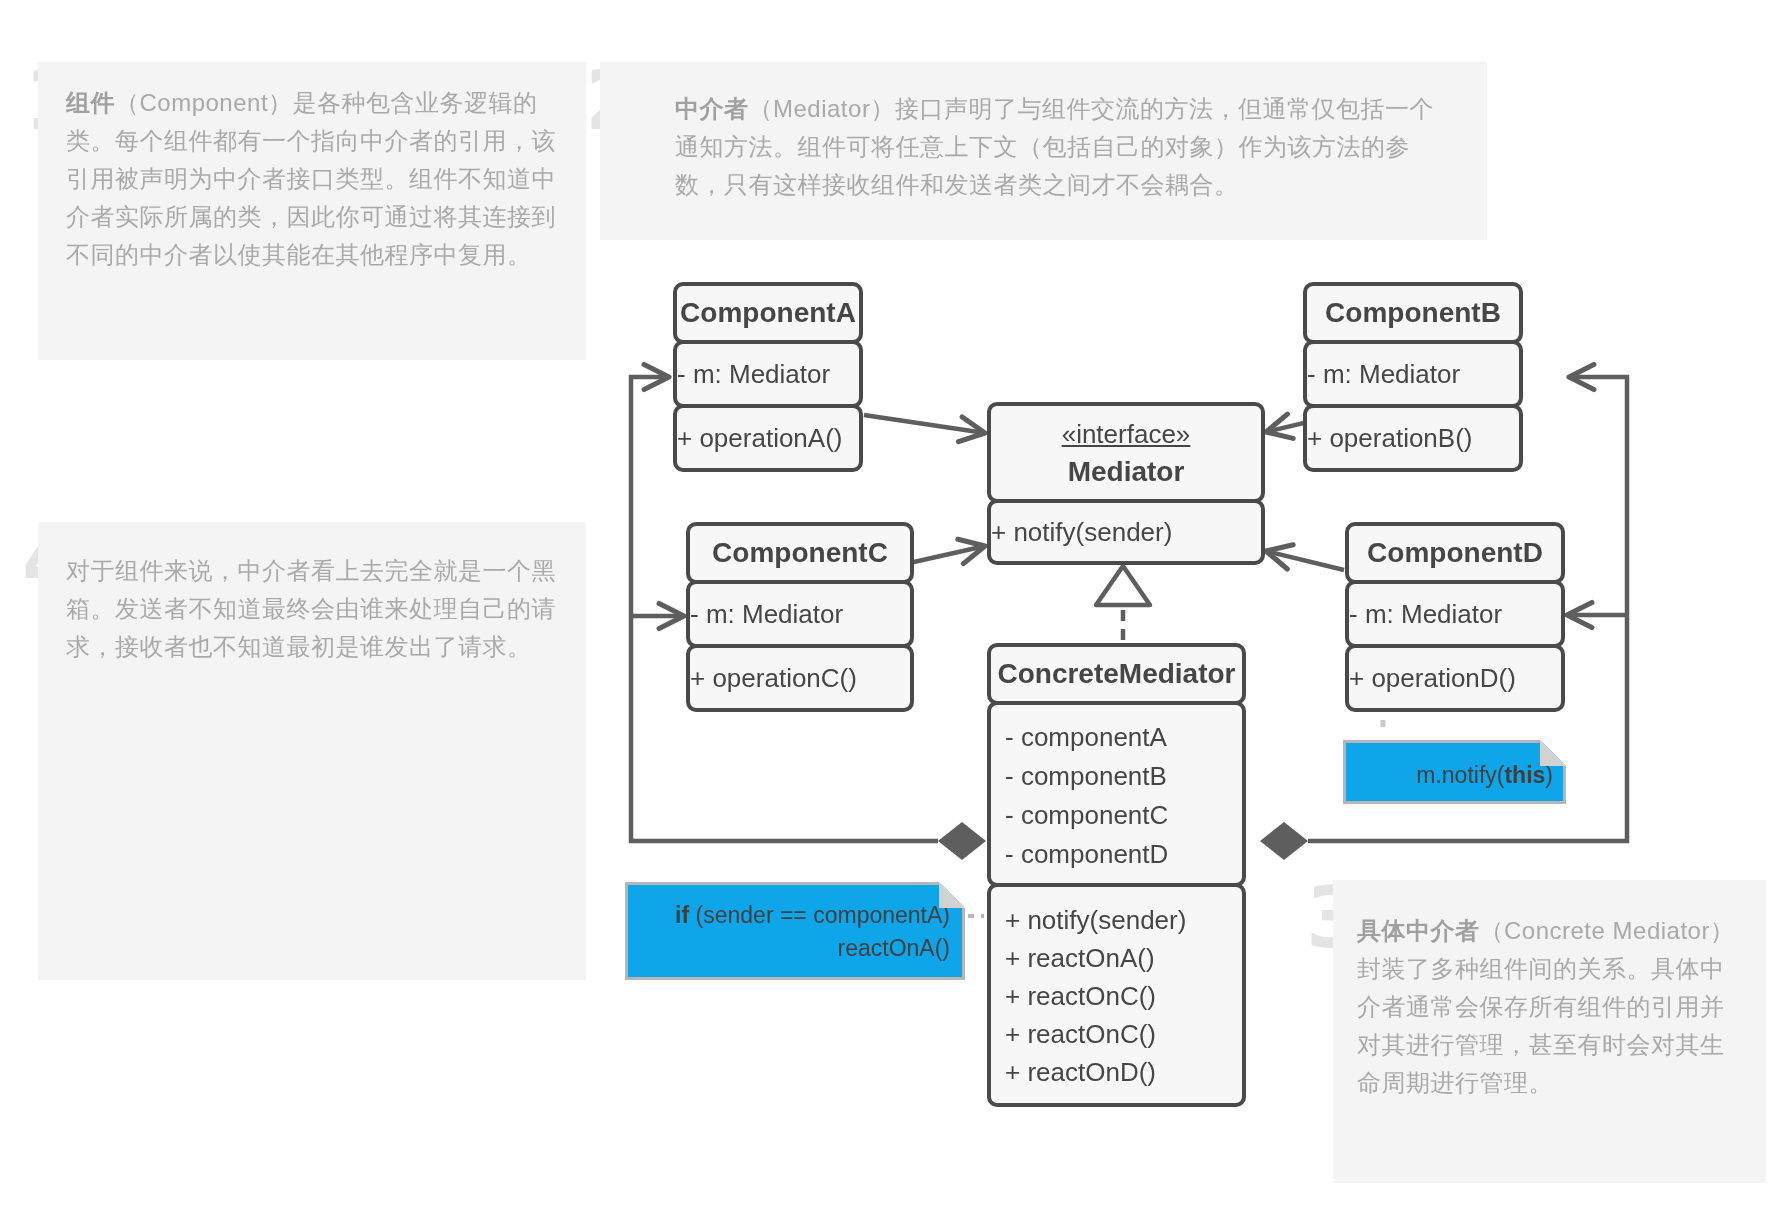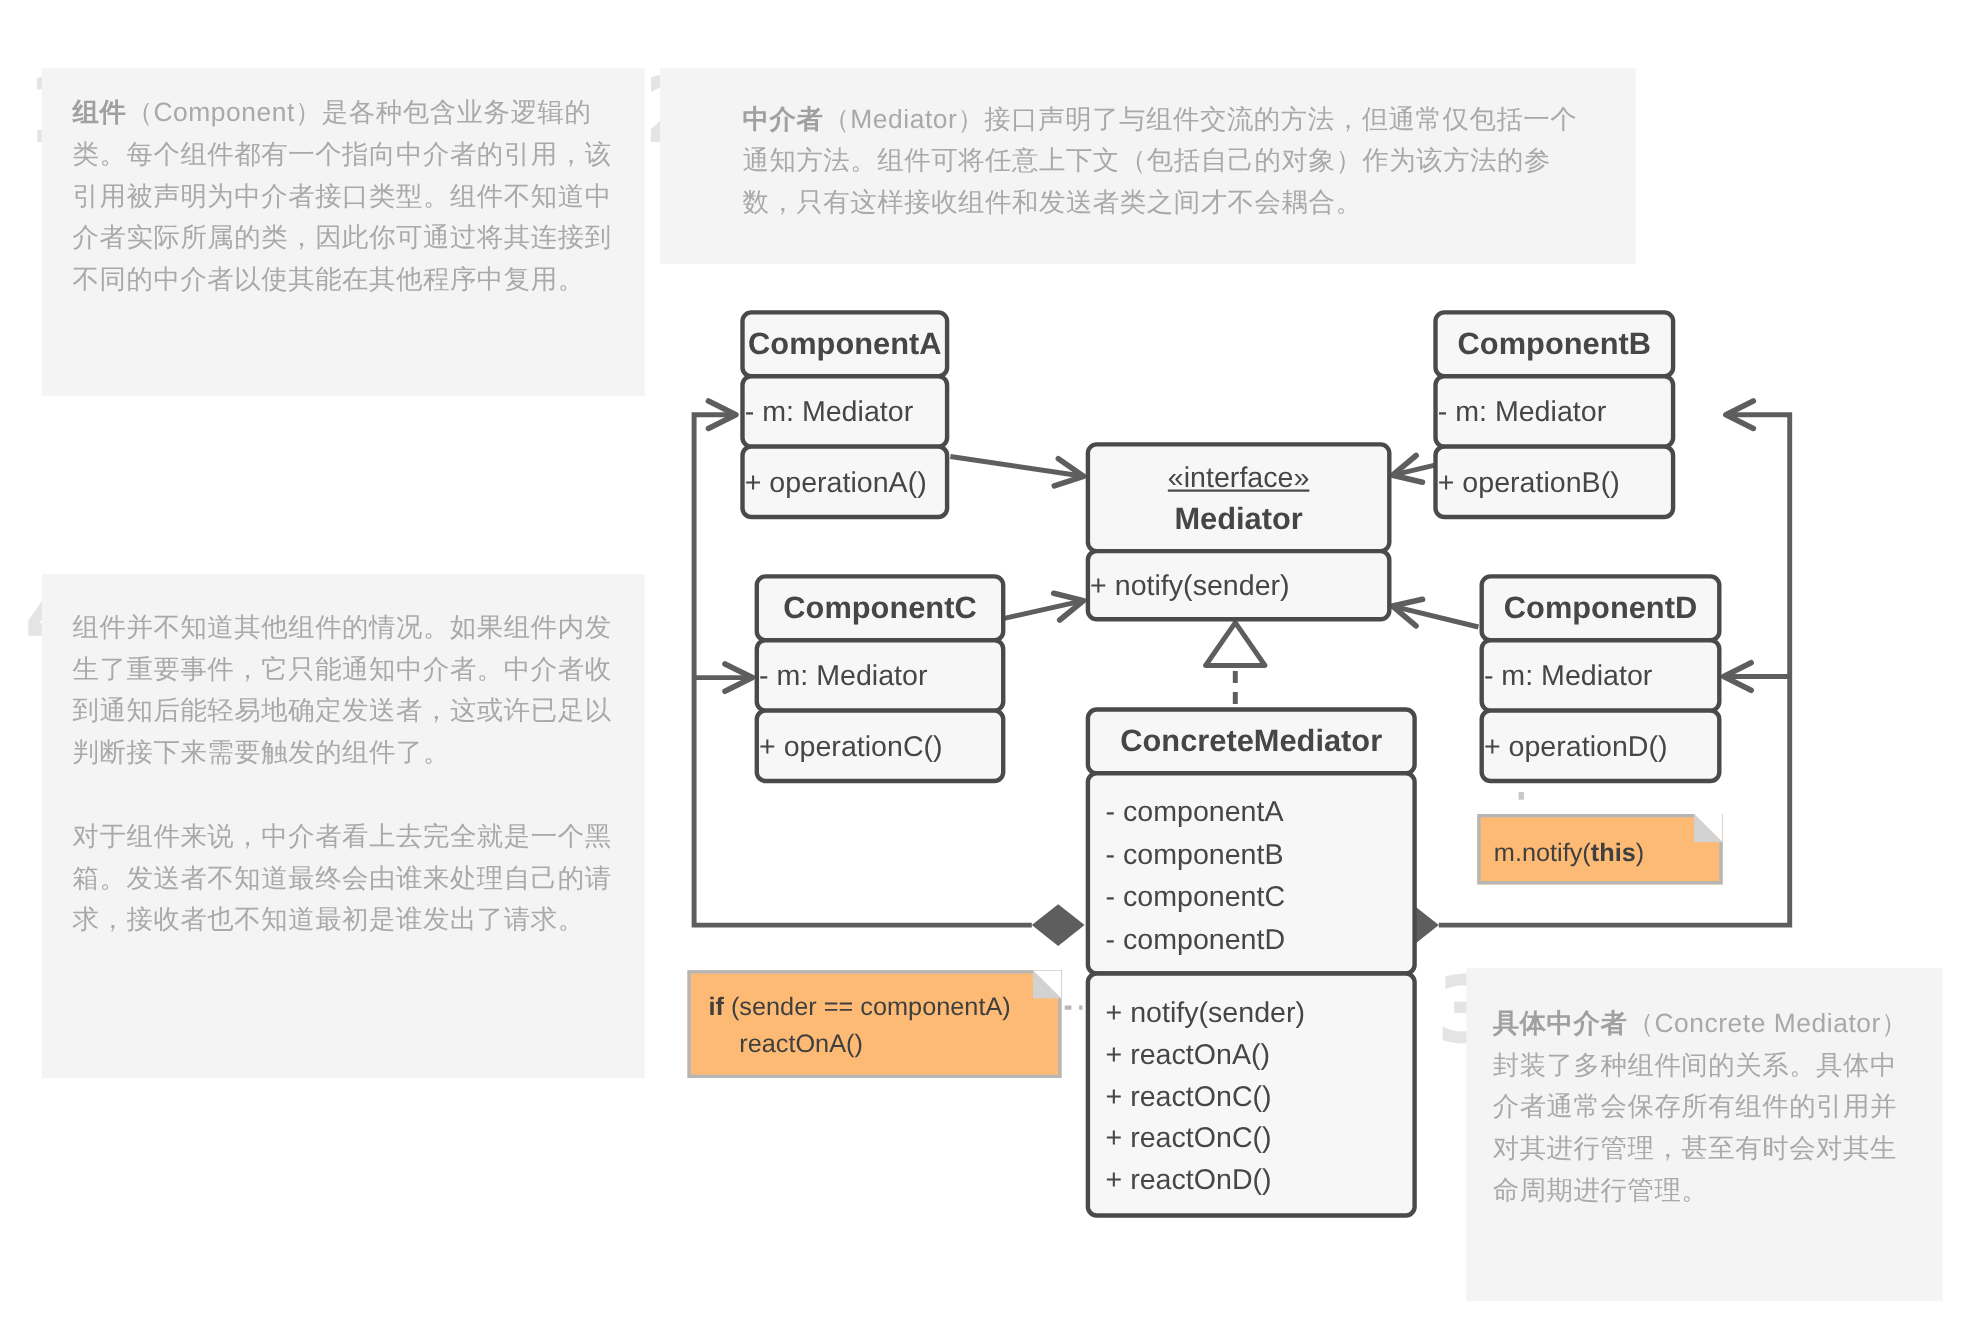--- a/index.html
+++ b/index.html
@@ -36,22 +36,22 @@
   .stereo{font-size:26px;line-height:38px;text-decoration:underline;}
   .iname{font-size:28px;font-weight:700;line-height:38px;}
   .cmp.list{flex-direction:column;align-items:flex-start;justify-content:flex-start;}
   .mline{font-size:26px;padding-left:14px;white-space:nowrap;}
   .fields .mline{line-height:39px;}
   .fields{padding-top:13px;}
   .methods .mline{line-height:38px;}
   .methods{padding-top:14px;}
   
   .note{
-    position:absolute;box-sizing:border-box;background:#fdba74;
-    border:3px solid #b6b6b6;z-index:2;color:#3f3f3f;font-size:23px;
+    position:absolute;box-sizing:border-box;background:#0ea5e9;
+    border:3px solid #b6b6b6;z-index:2;color:#3f3f3f;font-size:23px;text-align:right;
   }
   .note::before{ 
     content:"";position:absolute;top:-3px;right:-3px;width:26px;height:26px;
     background:#ffffff;clip-path:polygon(0 0,100% 0,100% 100%);z-index:3;
   }
   .note::after{ 
     content:"";position:absolute;top:-3px;right:-3px;width:26px;height:26px;
     background:#d2d2d2;clip-path:polygon(0 0,100% 100%,0 100%);z-index:4;
   }
   .note .nline{line-height:33px;white-space:nowrap;}
@@ -99,21 +99,20 @@
 
   <section class="panel" style="left:38px;top:62px;width:548px;height:298px;padding:22px 30px 0 28px;">
     <p><strong>组件</strong><span>（Component）是各种包含业务逻辑的类。每个组件都有一个指向中介者的引用，该引用被声明为中介者接口类型。组件不知道中介者实际所属的类，因此你可通过将其连接到不同的中介者以使其能在其他程序中复用。</span></p>
   </section>
 
   <section class="panel" style="left:600px;top:62px;width:887px;height:178px;padding:28px 30px 0 75px;">
     <p><strong>中介者</strong><span>（Mediator）接口声明了与组件交流的方法，但通常仅包括一个通知方法。组件可将任意上下文（包括自己的对象）作为该方法的参数，只有这样接收组件和发送者类之间才不会耦合。</span></p>
   </section>
 
   <section class="panel" style="left:38px;top:522px;width:548px;height:458px;padding:30px 30px 0 28px;">
-    <p>组件并不知道其他组件的情况。如果组件内发生了重要事件，它只能通知中介者。中介者收到通知后能轻易地确定发送者，这或许已足以判断接下来需要触发的组件了。</p>
     <p>对于组件来说，中介者看上去完全就是一个黑箱。发送者不知道最终会由谁来处理自己的请求，接收者也不知道最初是谁发出了请求。</p>
   </section>
 
   <section class="panel" style="left:1333px;top:880px;width:433px;height:303px;padding:32px 28px 0 24px;">
     <p><strong>具体中介者</strong><span>（Concrete Mediator）封装了多种组件间的关系。具体中介者通常会保存所有组件的引用并对其进行管理，甚至有时会对其生命周期进行管理。</span></p>
   </section>
 
   <div class="uml" style="left:673px;top:282px;width:190px;">
     <div class="cmp title" style="height:62px;">
         <span>ComponentA</span>
@@ -165,21 +164,21 @@
   <div class="uml" style="left:987px;top:402px;width:278px;">
     <div class="cmp iface" style="height:101px;">
       <span class="stereo">«interface»</span>
       <span class="iname">Mediator</span>
     </div>
     <div class="cmp" style="height:66px;">
         <span class="member">+ notify(sender)</span>
       </div>
   </div>
 
-  <div class="uml" style="left:987px;top:643px;width:301px;">
+  <div class="uml" style="left:987px;top:643px;width:259px;">
     <div class="cmp title" style="height:62px;">
         <span>ConcreteMediator</span>
       </div>
     <div class="cmp list fields" style="height:186px;">
       <div class="mline">- componentA</div>
       <div class="mline">- componentB</div>
       <div class="mline">- componentC</div>
       <div class="mline">- componentD</div>
     </div>
     <div class="cmp list methods" style="height:224px;">

